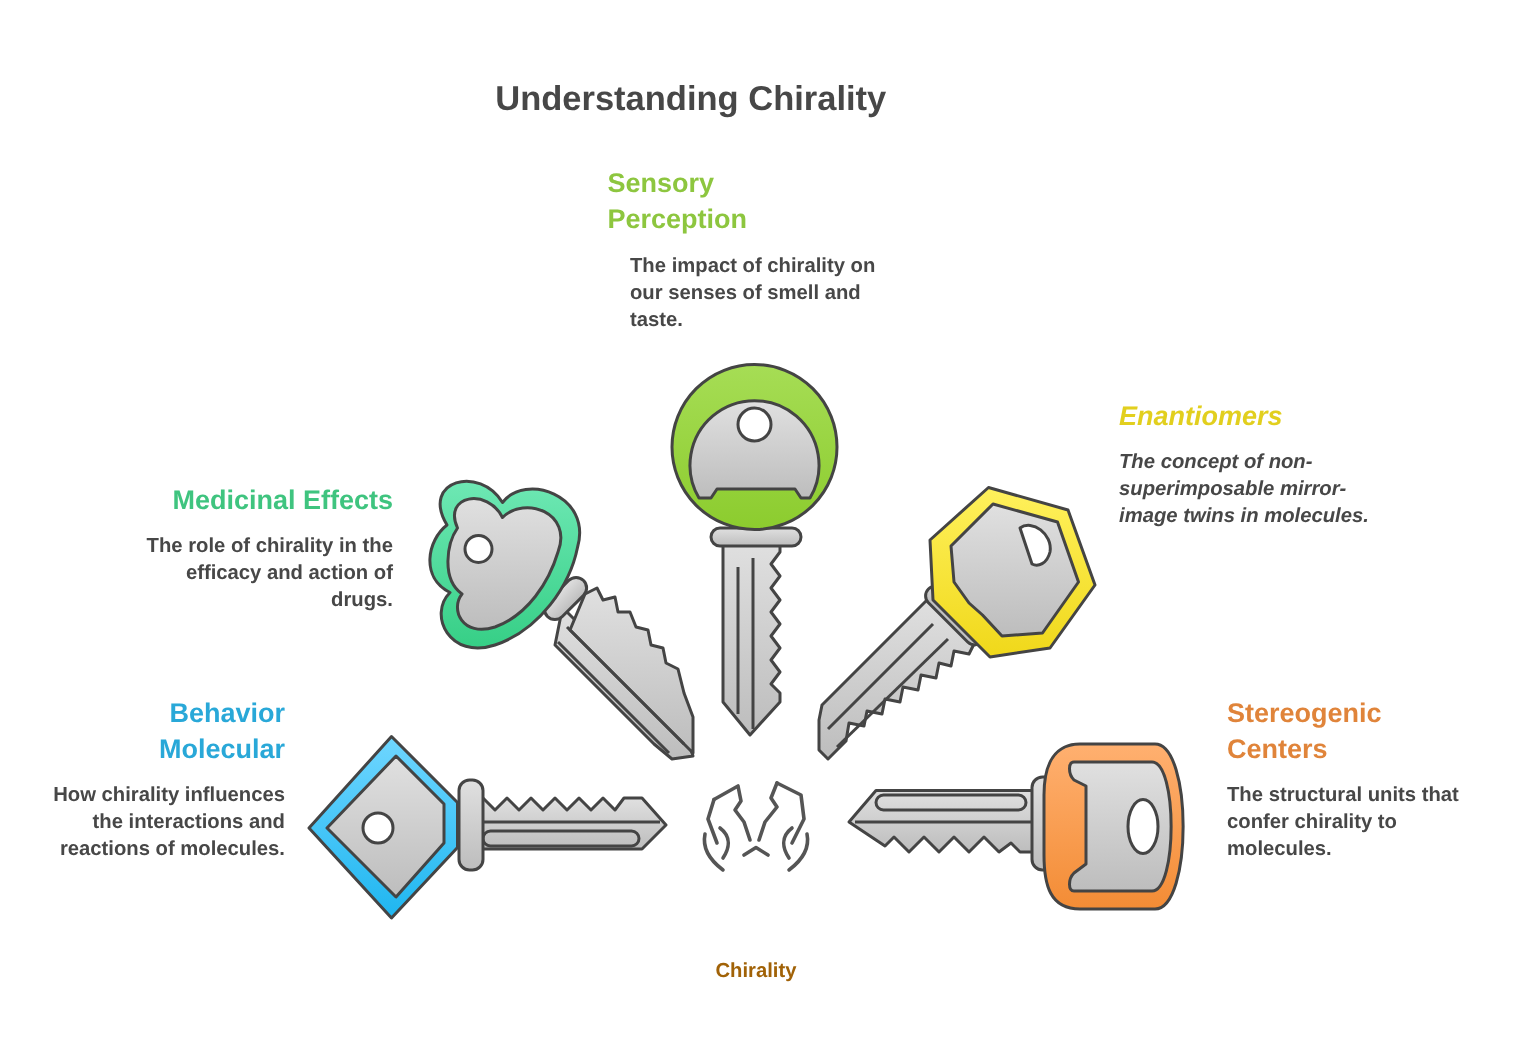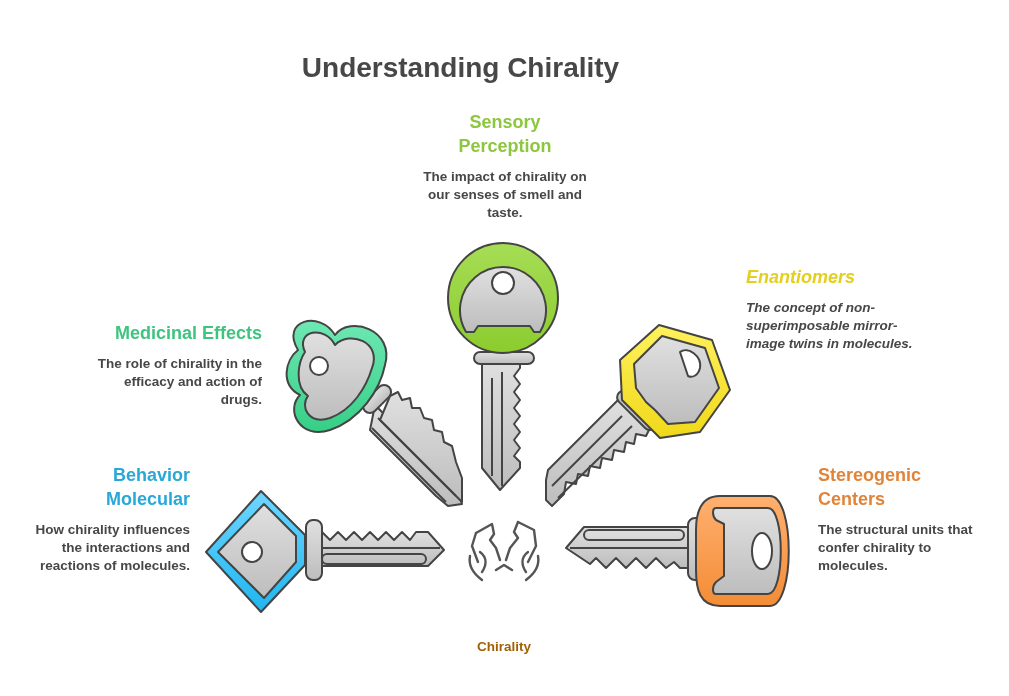--- a/index.html
+++ b/index.html
@@ -1,23 +1,23 @@
 <!DOCTYPE html>
 <html><head>
   <meta charset="utf-8">
   <style>
     html, body { margin: 0; padding: 0; background: #ffffff; }
     body { width: 1009px; height: 696px; position: relative; overflow: hidden;
       font-family: "Liberation Sans", "DejaVu Sans", sans-serif; }
     .title { position: absolute; left: 0; width: 921px; top: 52px; text-align: center;
-      font-size: 28px; font-weight: bold; color: #474747; }
+      font-size: 23px; font-weight: bold; color: #474747; }
     .block { position: absolute; }
     .block .h { font-size: 18px; font-weight: bold; line-height: 24px; }
     .block .d { font-size: 13.5px; font-weight: bold; color: #474747; line-height: 18px; margin-top: 10px; }
-    .center { text-align: center; }
+    .center { text-align: left; }
     .right { text-align: right; }
     .left { text-align: left; }
     svg.art { position: absolute; left: 0; top: 0; }
     .hub-label { position: absolute; left: 454px; width: 100px; top: 603px; text-align: center;
       font-size: 13.5px; font-weight: bold; color: #a16207; margin-top: 36px; }
   </style>
 </head>
 <body>
 
 <div class="title">Understanding Chirality</div>

